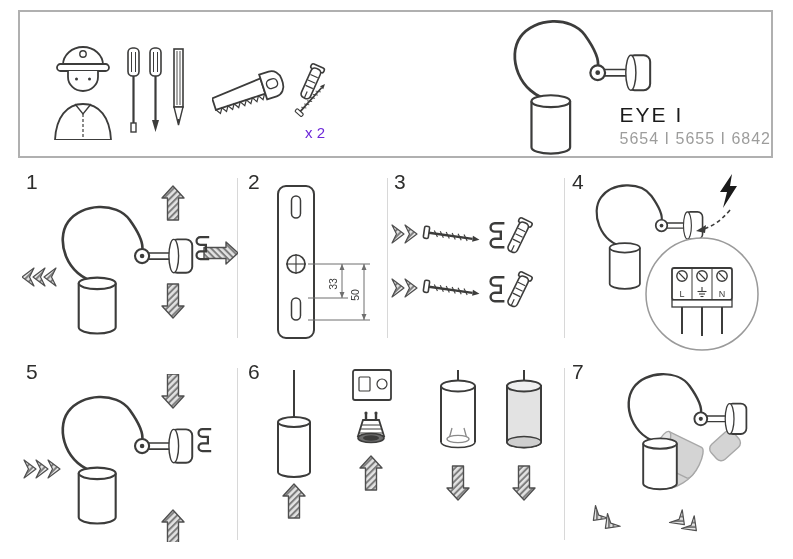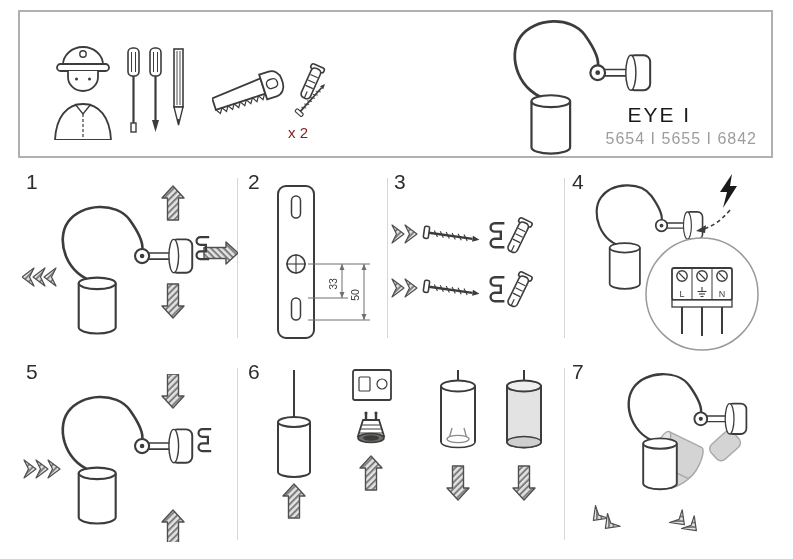--- a/index.html
+++ b/index.html
@@ -1,24 +1,24 @@
 <!DOCTYPE html>
 <html><head>
 <meta charset="utf-8">
 <style>
   html,body{margin:0;padding:0;background:#fff;}
   .page{position:relative;width:793px;height:559px;background:#fff;overflow:hidden;
         font-family:"Liberation Sans",sans-serif;color:#3c3c3b;}
   .kit-box{position:absolute;left:18px;top:10px;width:755px;height:148px;
            border:2px solid #b0b0b0;box-sizing:border-box;background:#fff;}
   .kit-item{position:absolute;}
-  .qty-label{position:absolute;font-size:15px;color:#7f1d1d;width:100%;}
-  .brand{position:absolute;right:14px;bottom:8px;text-align:center;}
+  .qty-label{position:absolute;font-size:15px;color:#6d28d9;text-align:center;width:100%;}
+  .brand{position:absolute;right:0;bottom:8px;text-align:left;}
   .brand-name{font-size:21px;letter-spacing:2px;color:#1a1a1a;}
-  .brand-models{font-size:16px;letter-spacing:1px;color:#9d9d9c;margin-top:3px;margin-left:44px;}
+  .brand-models{font-size:16px;letter-spacing:1px;color:#9d9d9c;margin-top:3px;}
   .step{position:absolute;}
   .step-num{position:absolute;left:4px;top:0;font-size:21px;color:#2e2e2d;}
   .illus{position:absolute;}
   .vdiv{position:absolute;width:1px;background:#d8d8d8;}
   svg{display:block;}
   svg text{font-family:"Liberation Sans",sans-serif;}
   .svg-defs{position:absolute;width:0;height:0;overflow:hidden;}
 </style>
 </head>
 <body>

